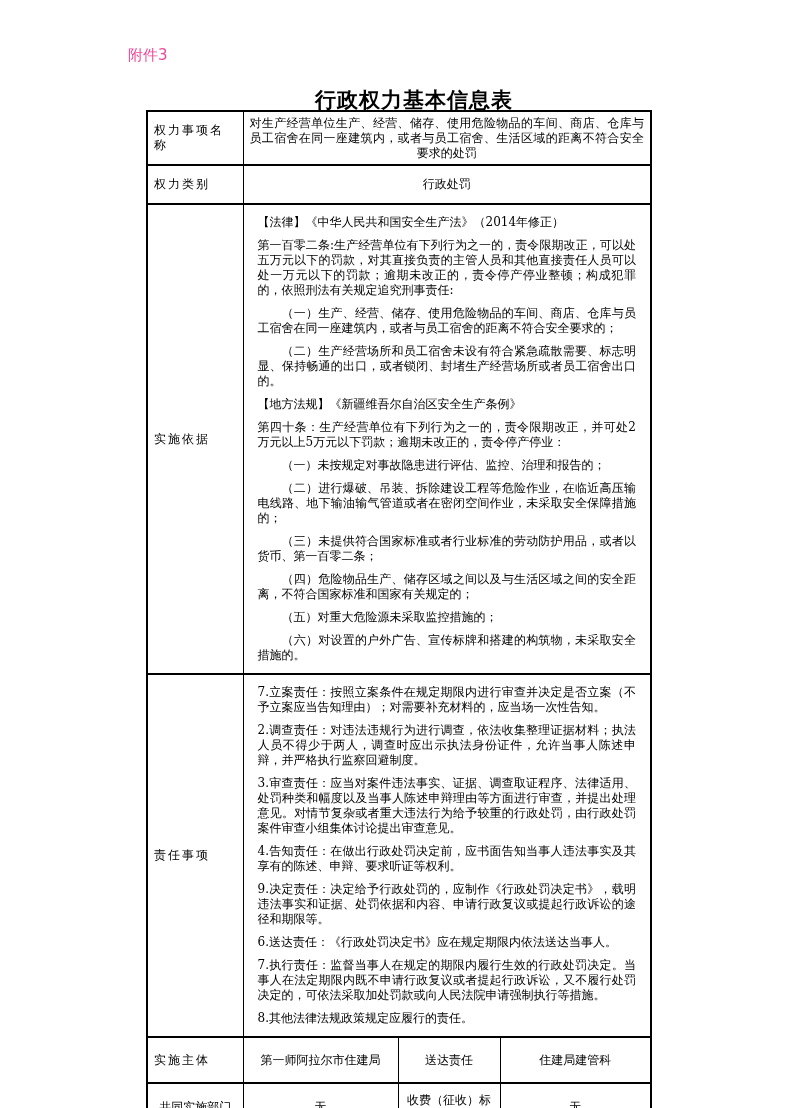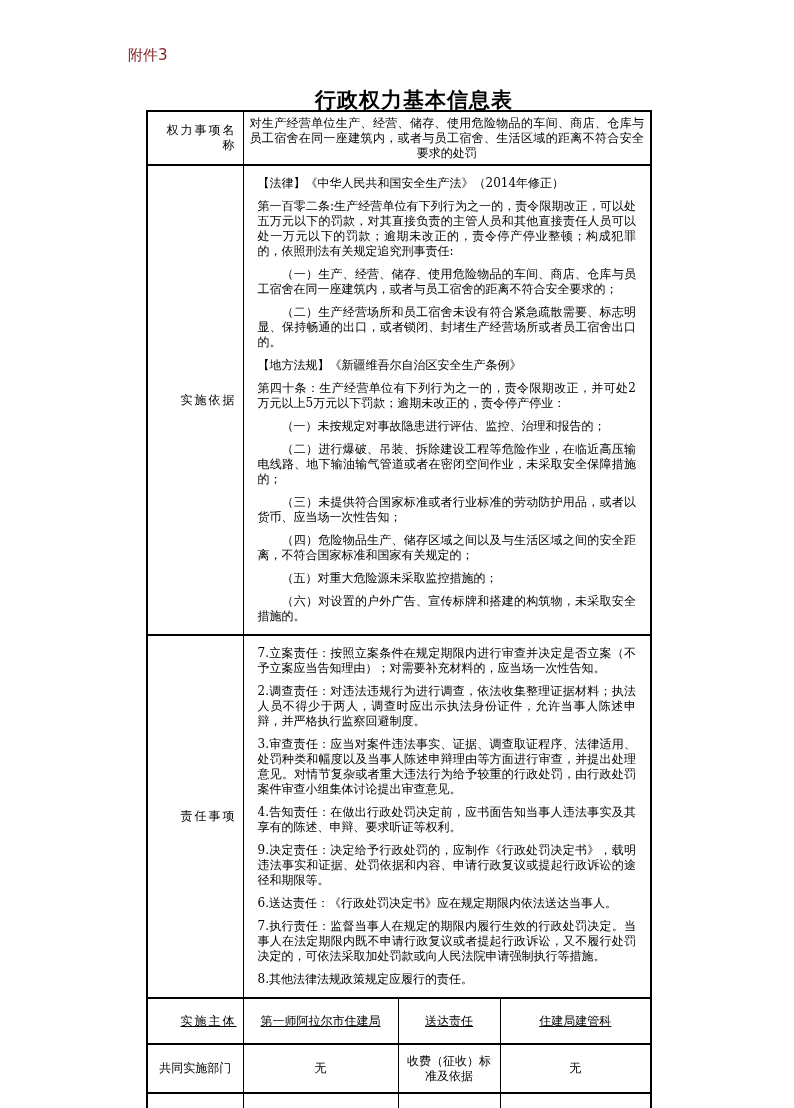--- a/index.html
+++ b/index.html
@@ -15,21 +15,21 @@
     color: #000000;
     font-family: "DejaVu Serif", "Liberation Serif", serif;
     overflow: hidden;
   }
   .attachment {
     position: absolute;
     left: 128px;
     top: 46px;
     font-size: 15px;
     font-family: "DejaVu Sans", "Liberation Sans", sans-serif;
-    color: #7f1d1d;
+    color: #ec4899;
   }
   .doc-title {
     position: absolute;
     left: 146px;
     top: 70px;
     width: 504px;
     margin: 16px;
     text-align: center;
     font-size: 21px;
     font-weight: bold;
@@ -50,21 +50,21 @@
   table.info-table td {
     border-left: 1px solid #000000;
     border-right: 1px solid #000000;
     border-top: 2px solid #000000;
     border-bottom: 2px solid #000000;
     padding: 2px 6px;
     vertical-align: middle;
     word-break: break-all;
   }
   td.lbl {
-    text-align: right;
+    text-align: left;
     letter-spacing: 2px;
   }
   td.lbl-tight {
     text-align: center;
     letter-spacing: 0px;
   }
   td.val-center {
     text-align: center;
   }
   td.val-name {
@@ -79,21 +79,21 @@
   }
   td.text-cell p {
     margin: 8px;
     padding: 0;
   }
   td.text-cell p.indent {
     text-indent: 2em;
   }
   tr.r-name td    { height: 48px; }
   tr.r-cat td     { height: 33px; }
-  tr.r-subject td { height: 40px; text-decoration: underline; }
+  tr.r-subject td { height: 40px; }
   tr.r-object td  { height: 41px; }
   tr.r-joint td   { height: 43px; }
   tr.r-limit td   { height: 39px; }
   tr.r-phone td   { height: 45px; }
   tr.r-remark td  { height: 54px; }
 </style>
 </head>
 <body>
 
 <div class="page">
@@ -109,33 +109,37 @@
       <col style="width:102px">
       <col style="width:151px">
     </colgroup>
     <tbody>
 
       <tr class="r-name">
         <td class="lbl">权力事项名称</td>
         <td class="val-name" colspan="3">对生产经营单位生产、经营、储存、使用危险物品的车间、商店、仓库与员工宿舍在同一座建筑内，或者与员工宿舍、生活区域的距离不符合安全要求的处罚</td>
       </tr>
 
+      <tr class="r-cat">
+        <td class="lbl">权力类别</td>
+        <td class="val-center" colspan="3">行政处罚</td>
+      </tr>
 
       <tr class="r-basis">
         <td class="lbl">实施依据</td>
         <td class="text-cell" colspan="3">
           <p>【法律】《中华人民共和国安全生产法》（2014年修正）</p>
           <p>第一百零二条:生产经营单位有下列行为之一的，责令限期改正，可以处五万元以下的罚款，对其直接负责的主管人员和其他直接责任人员可以处一万元以下的罚款；逾期未改正的，责令停产停业整顿；构成犯罪的，依照刑法有关规定追究刑事责任:</p>
           <p class="indent">（一）生产、经营、储存、使用危险物品的车间、商店、仓库与员工宿舍在同一座建筑内，或者与员工宿舍的距离不符合安全要求的；</p>
           <p class="indent">（二）生产经营场所和员工宿舍未设有符合紧急疏散需要、标志明显、保持畅通的出口，或者锁闭、封堵生产经营场所或者员工宿舍出口的。</p>
           <p>【地方法规】《新疆维吾尔自治区安全生产条例》</p>
           <p>第四十条：生产经营单位有下列行为之一的，责令限期改正，并可处2万元以上5万元以下罚款；逾期未改正的，责令停产停业：</p>
           <p class="indent">（一）未按规定对事故隐患进行评估、监控、治理和报告的；</p>
           <p class="indent">（二）进行爆破、吊装、拆除建设工程等危险作业，在临近高压输电线路、地下输油输气管道或者在密闭空间作业，未采取安全保障措施的；</p>
-          <p class="indent">（三）未提供符合国家标准或者行业标准的劳动防护用品，或者以货币、应当场一次性告知；</p>
+          <p class="indent">（三）未提供符合国家标准或者行业标准的劳动防护用品，或者以货币、第一百零二条；</p>
           <p class="indent">（四）危险物品生产、储存区域之间以及与生活区域之间的安全距离，不符合国家标准和国家有关规定的；</p>
           <p class="indent">（五）对重大危险源未采取监控措施的；</p>
           <p class="indent">（六）对设置的户外广告、宣传标牌和搭建的构筑物，未采取安全措施的。</p>
         </td>
       </tr>
 
       <tr class="r-duty">
         <td class="lbl">责任事项</td>
         <td class="text-cell" colspan="3">
           <p>7.立案责任：按照立案条件在规定期限内进行审查并决定是否立案（不予立案应当告知理由）；对需要补充材料的，应当场一次性告知。</p>

